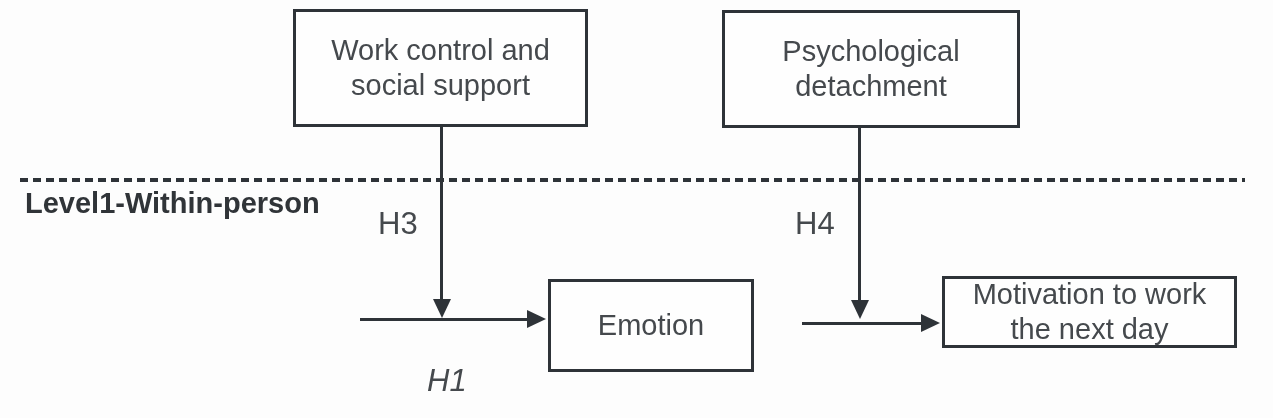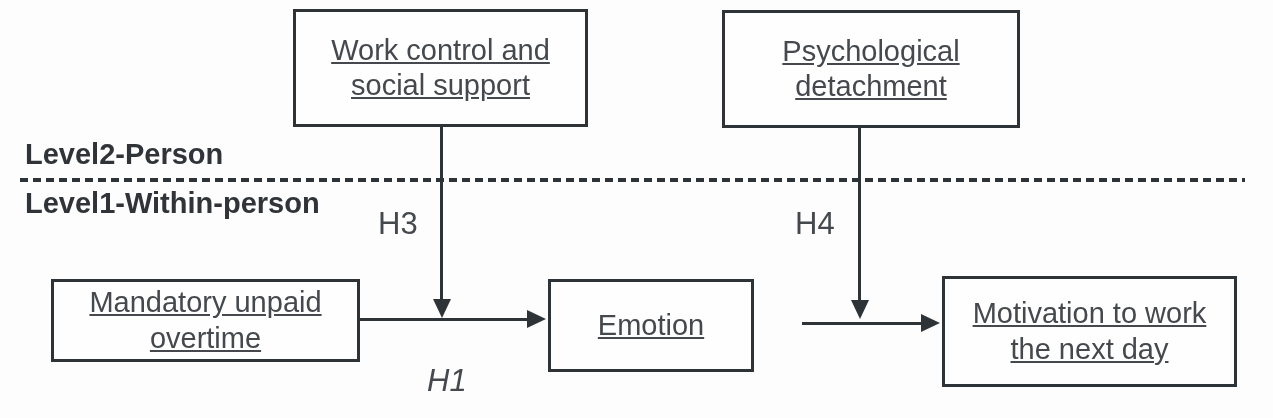--- a/index.html
+++ b/index.html
@@ -18,27 +18,26 @@
     border: 3px solid #2e3338;
     background: #fefefe;
     display: flex;
     align-items: center;
     justify-content: center;
     text-align: center;
     font-size: 29px;
     line-height: 1.22;
     color: #45494d;
     padding: 8px 6px;
-    text-decoration: underline;
   }
   .box-work      { left: 293px; top: 9px;   width: 295px; height: 118px; }
   .box-psych     { left: 722px; top: 10px;  width: 298px; height: 118px; }
   .box-mandatory { left: 51px;  top: 279px; width: 309px; height: 83px;  }
   .box-emotion   { left: 548px; top: 279px; width: 206px; height: 93px;  }
-  .box-motivation{ left: 942px; top: 276px; width: 295px; height: 111px; }
+  .box-motivation{ left: 942px; top: 276px; width: 295px; height: 72px; }
 
   .level-label {
     position: absolute;
     left: 25px;
     font-size: 29px;
     font-weight: bold;
     color: #303438;
     white-space: nowrap;
   }
   .level2 { top: 138px; }
@@ -95,37 +94,33 @@
     border-top: 9px solid transparent;
     border-bottom: 9px solid transparent;
     border-left: 19px solid #2e3338;
   }
 </style>
 </head>
 <body>
 
 <div class="canvas">
 
-  <div class="level-label level2">Level2-Person</div>
 
   <div class="separator"></div>
 
   <div class="level-label level1">Level1-Within-person</div>
 
   <div class="box box-work">
     <span>Work control and social support</span>
   </div>
 
   <div class="box box-psych">
     <span>Psychological detachment</span>
   </div>
 
-  <div class="box box-mandatory">
-    <span>Mandatory unpaid overtime</span>
-  </div>
 
   <div class="box box-emotion">
     <span>Emotion</span>
   </div>
 
   <div class="box box-motivation">
     <span>Motivation to work the next day</span>
   </div>
 
   <div class="line vline-h3"></div>

